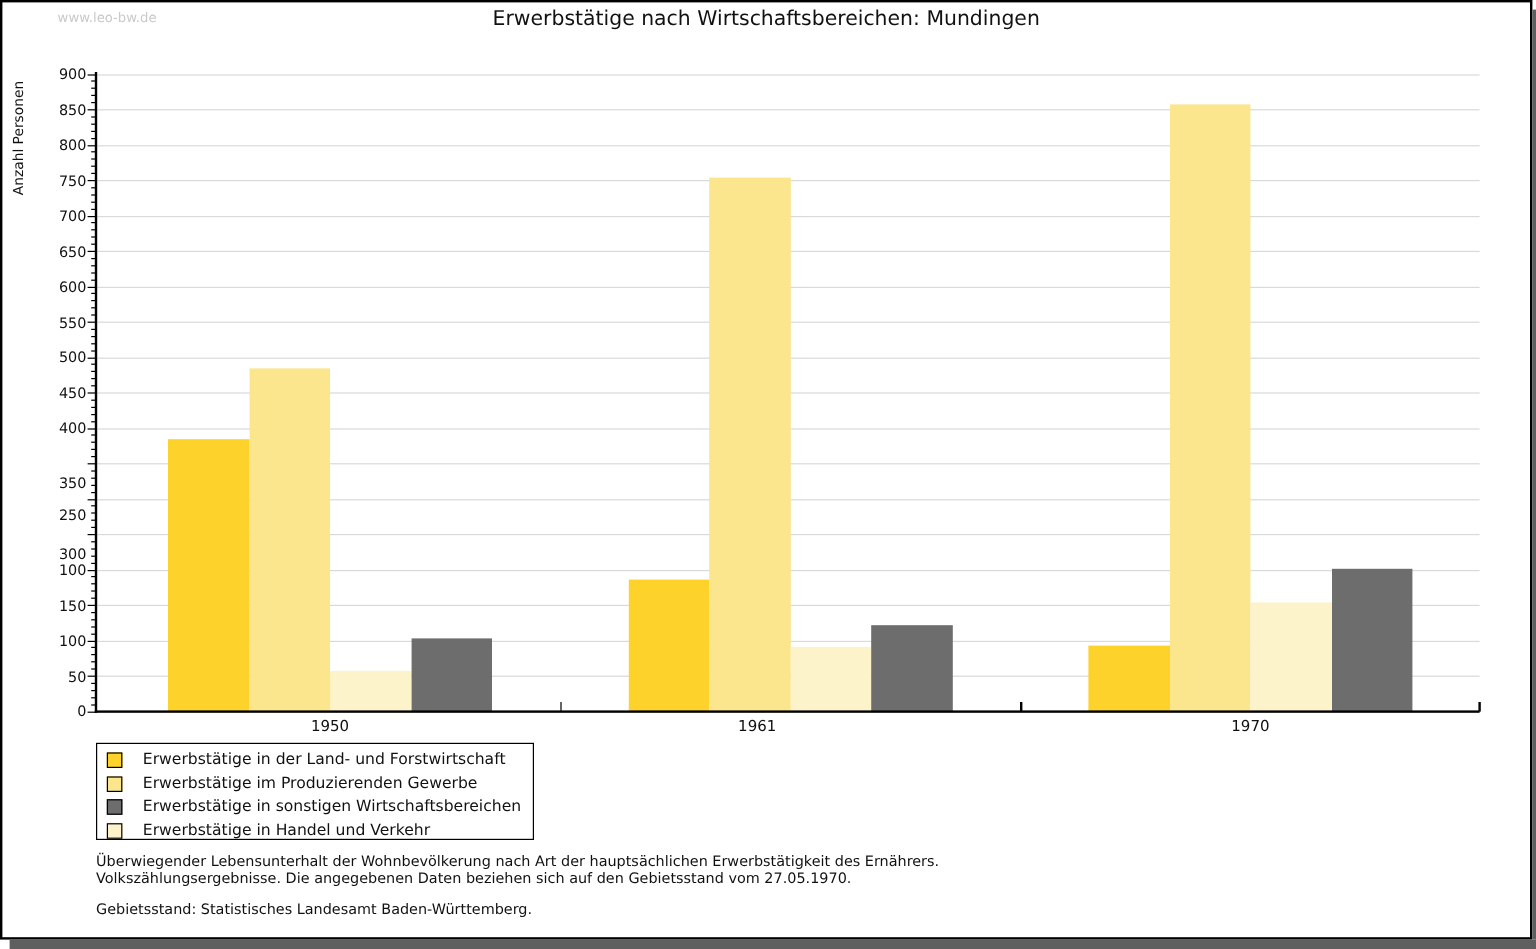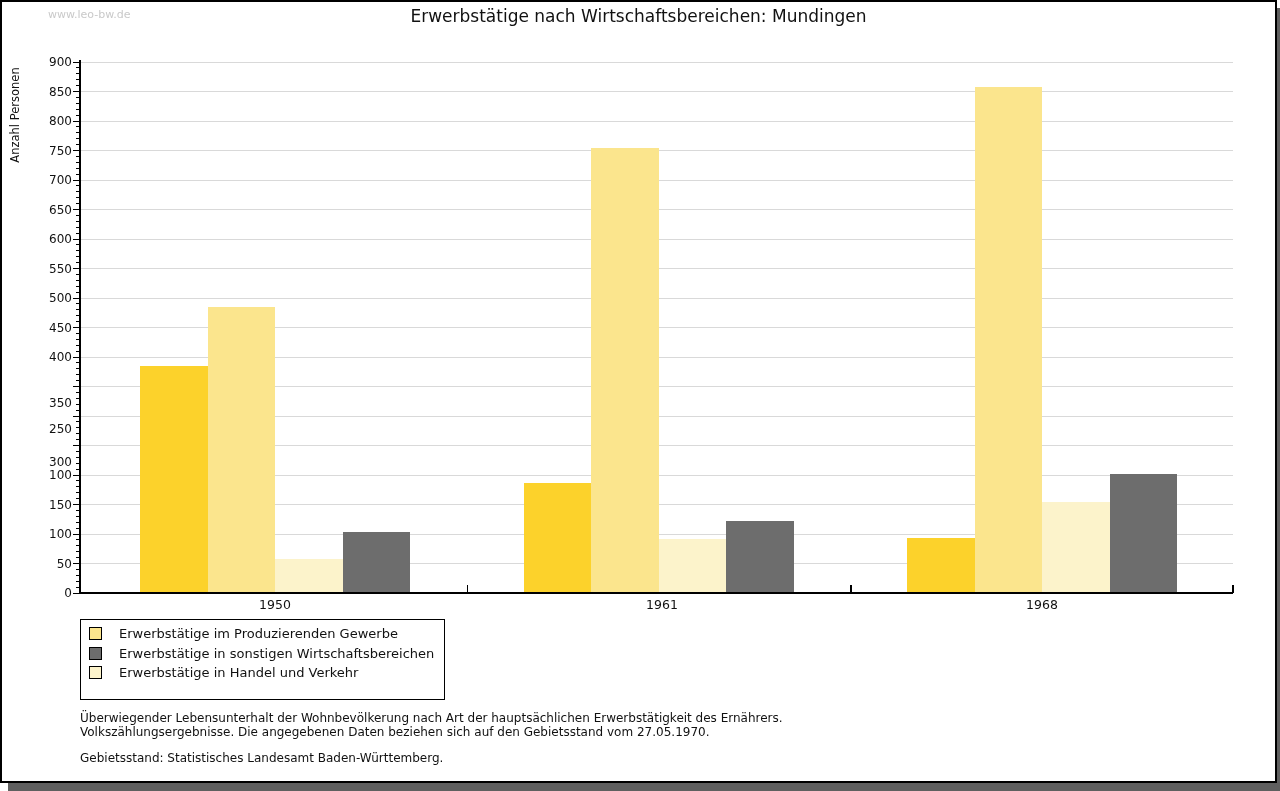--- a/index.html
+++ b/index.html
@@ -178,33 +178,37 @@
       <div class="bar" style="left: 138px; top: 363.85px; width: 67.5px; height: 227.15px; background: rgb(252, 210, 43);"></div>
       <div class="bar" style="left: 205.5px; top: 304.85px; width: 67.5px; height: 286.15px; background: rgb(251, 229, 141);"></div>
       <div class="bar" style="left: 273px; top: 556.78px; width: 67.5px; height: 34.22px; background: rgb(252, 243, 203);"></div>
       <div class="bar" style="left: 340.5px; top: 530.23px; width: 67.5px; height: 60.77px; background: rgb(109, 109, 109);"></div>
       <div class="x-cat-label" style="left: 233px; top: 595px;">1950</div>
       <div class="tick" style="left: 464.75px; top: 583px; width: 1.5px; height: 8px;"></div>
       <div class="bar" style="left: 521.5px; top: 480.67px; width: 67.5px; height: 110.33px; background: rgb(252, 210, 43);"></div>
       <div class="bar" style="left: 589px; top: 145.55px; width: 67.5px; height: 445.45px; background: rgb(251, 229, 141);"></div>
       <div class="bar" style="left: 656.5px; top: 536.72px; width: 67.5px; height: 54.28px; background: rgb(252, 243, 203);"></div>
       <div class="bar" style="left: 724px; top: 519.02px; width: 67.5px; height: 71.98px; background: rgb(109, 109, 109);"></div>
-      <div class="x-cat-label" style="left: 620px; top: 595px;">1961</div>
+      <div class="x-cat-label" style="left: 589px; top: 595px;">1961</div>
       <div class="tick" style="left: 848.25px; top: 583px; width: 1.5px; height: 8px;"></div>
       <div class="bar" style="left: 905px; top: 535.54px; width: 67.5px; height: 55.46px; background: rgb(252, 210, 43);"></div>
       <div class="bar" style="left: 972.5px; top: 85.37px; width: 67.5px; height: 505.63px; background: rgb(251, 229, 141);"></div>
       <div class="bar" style="left: 1040px; top: 500.14px; width: 67.5px; height: 90.86px; background: rgb(252, 243, 203);"></div>
       <div class="bar" style="left: 1107.5px; top: 471.82px; width: 67.5px; height: 119.18px; background: rgb(109, 109, 109);"></div>
-      <div class="x-cat-label" style="left: 1000px; top: 595px;">1968</div>
+      <div class="x-cat-label" style="left: 1000px; top: 595px;">1970</div>
       <div class="tick" style="left: 1230px; top: 583px; width: 1.5px; height: 8px;"></div>
       <div class="y-axis-line" style="left: 77px; top: 58px; height: 534px;"></div>
       <div class="x-axis-line" style="left: 77px; top: 590px; width: 1154px;"></div>
     </div>
 
   <div class="legend" id="legend">
+      <div class="legend-row">
+        <span class="legend-swatch" style="background: rgb(252, 210, 43);"></span>
+        <span class="legend-label">Erwerbstätige in der Land- und Forstwirtschaft</span>
+      </div>
       <div class="legend-row">
         <span class="legend-swatch" style="background: rgb(251, 229, 141);"></span>
         <span class="legend-label">Erwerbstätige im Produzierenden Gewerbe</span>
       </div>
       <div class="legend-row">
         <span class="legend-swatch" style="background: rgb(109, 109, 109);"></span>
         <span class="legend-label">Erwerbstätige in sonstigen Wirtschaftsbereichen</span>
       </div>
       <div class="legend-row">
         <span class="legend-swatch" style="background: rgb(252, 243, 203);"></span>

